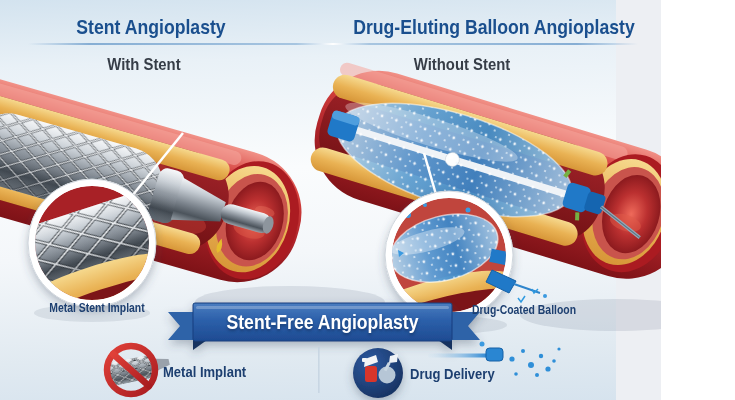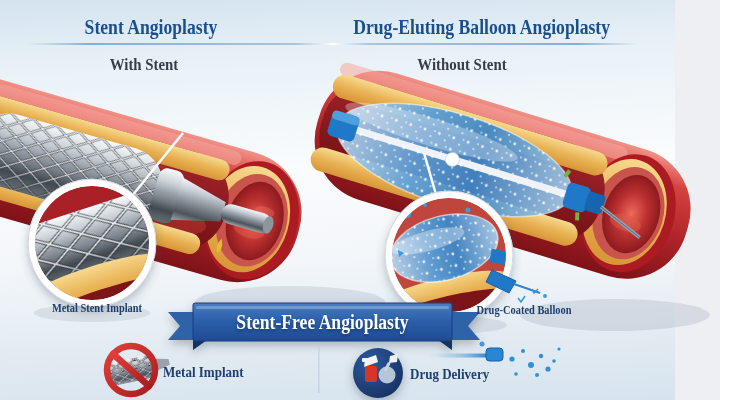--- a/index.html
+++ b/index.html
@@ -1,17 +1,17 @@
 <!DOCTYPE html>
 <html><head>
 <meta charset="utf-8">
 <style>
   html,body{margin:0;padding:0;background:#fff}
-  .stage{position:relative;width:720px;height:400px;overflow:hidden;
-    font-family:Liberation Serif, serif;
+  .stage{position:relative;width:661px;height:400px;overflow:hidden;
+    font-family:Liberation Sans, sans-serif;
     background:linear-gradient(178deg,#d3e3ef 0%,#e9f1f7 16%,#fafcfd 42%,#f4f7fa 62%,#e1eaf1 86%,#d6e3ee 100%)}
   .strip{position:absolute;right:0;top:0;width:45px;height:400px;background:#edeff3}
   .art{position:absolute;left:0;top:0}
   .txt{position:absolute;font-weight:bold;white-space:nowrap;text-align:center}
   .title{font-size:21px;color:#1a4f8e;transform:scaleX(.84)}
   .sub{font-size:16.5px;color:#363d47;transform:scaleX(.9)}
   .inset-label{font-size:13px;color:#1d3f70;transform:scaleX(.8)}
   .foot-label{font-size:15.5px;color:#1d3f70;transform:scaleX(.84);transform-origin:left center;text-align:left}
   .banner-label{font-size:20px;color:#fff;transform:scaleX(.88);line-height:36px;
     text-shadow:0 2px 3px rgba(10,30,60,.45)}

